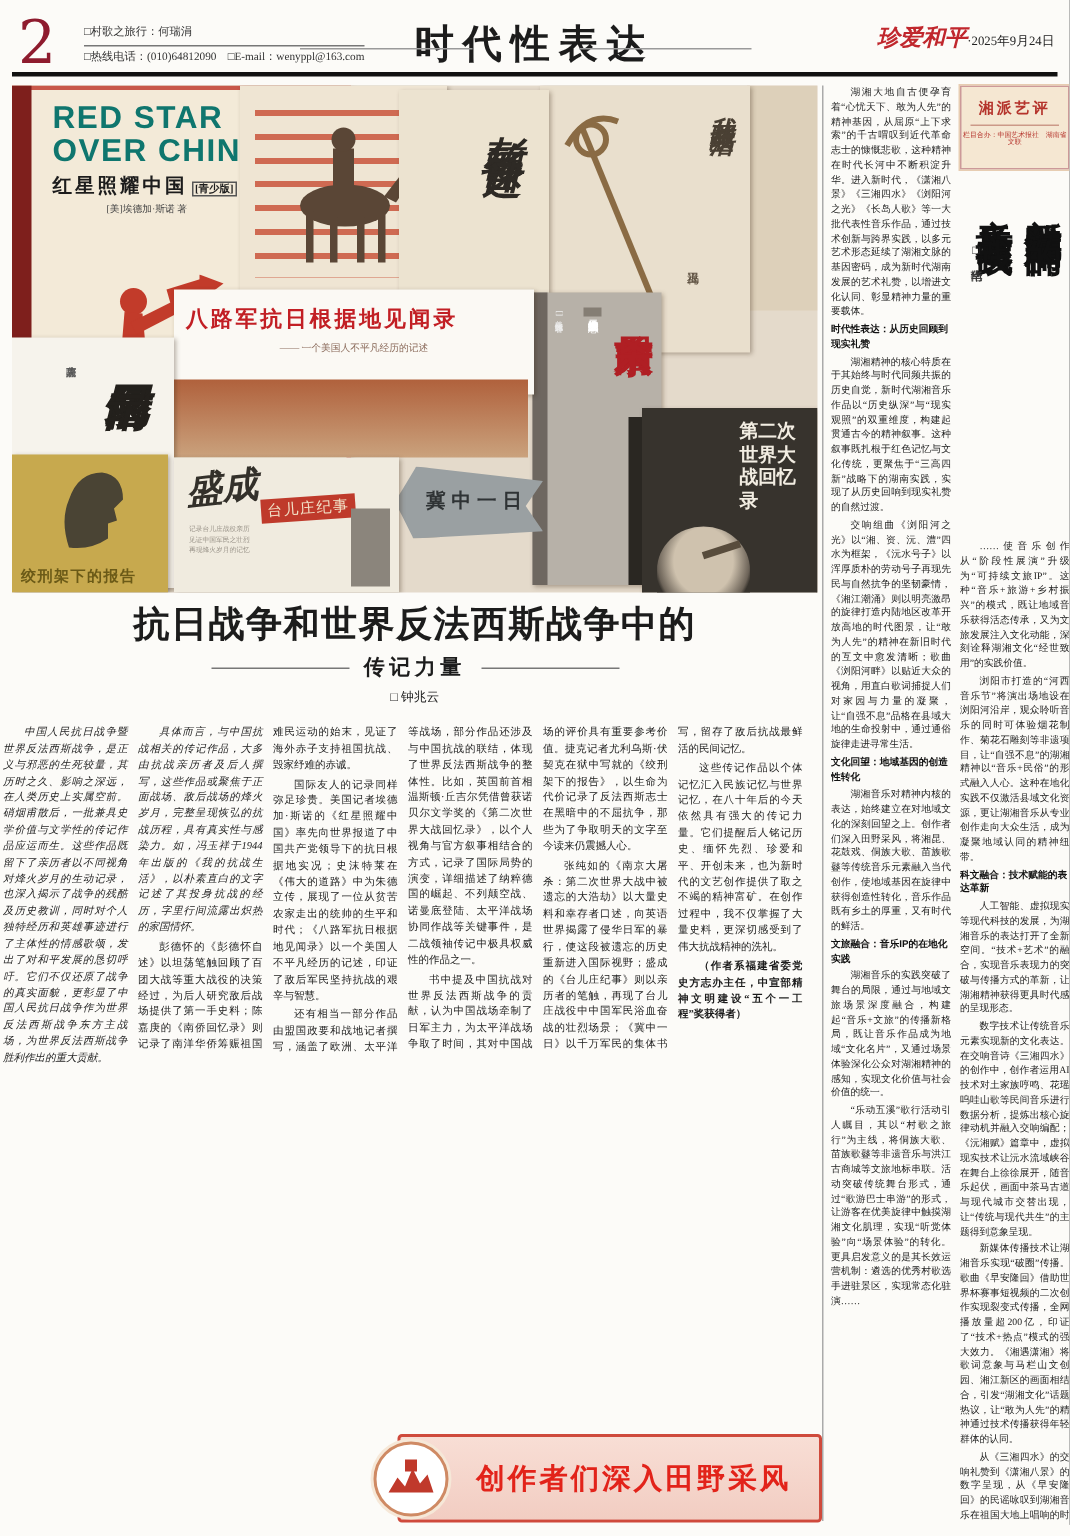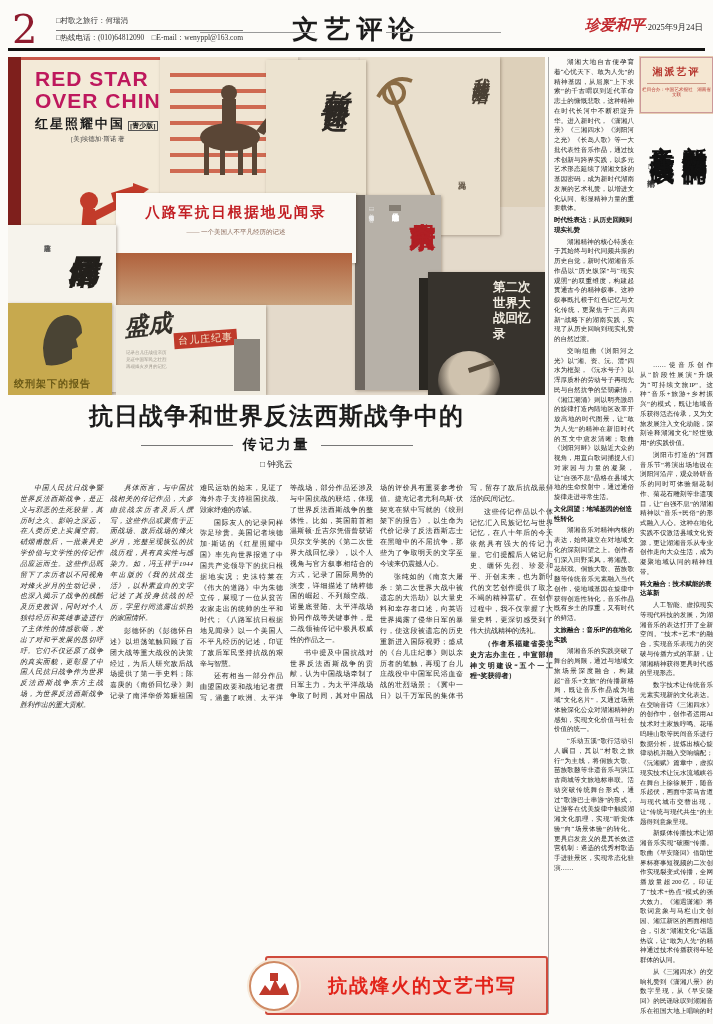--- a/index.html
+++ b/index.html
@@ -13,39 +13,39 @@
   .sec-rule{position:absolute;top:32px;width:115px;height:1px;background:#9a9a9a;}
   .sec-rule.l{left:200px;} .sec-rule.r{right:212px;}
   .masthead{position:absolute;right:10px;top:16px;font-size:15px;font-weight:bold;font-style:italic;color:#c0272d;}
   .m-date{font-style:normal;font-weight:normal;font-size:8.5px;color:#222;}
   .head-bar{position:absolute;left:8px;right:8px;top:48px;height:3px;background:#111;}
   
   .collage{position:absolute;left:8px;top:57px;width:537px;height:338px;background:#e4dacb;overflow:hidden;}
   .cv{position:absolute;box-shadow:1px 1px 3px rgba(60,40,20,.35);}
   .redstar{left:0;top:0;width:226px;height:253px;background:#f3ead8;border:3px solid #c8584a;box-sizing:border-box;}
   .redstar .spine{position:absolute;left:-3px;top:-3px;bottom:-3px;width:13px;background:#7e1f1c;}
-  .rs-en{margin:8px 0 0 24px;color:#be185d;font-weight:bold;font-size:21px;line-height:1.05;font-family:"Liberation Sans",sans-serif;letter-spacing:1px;}
+  .rs-en{margin:8px 0 0 24px;color:#0f766e;font-weight:bold;font-size:21px;line-height:1.05;font-family:"Liberation Sans",sans-serif;letter-spacing:1px;}
   .rs-cn{margin:3px 0 0 24px;font-size:13px;font-weight:bold;letter-spacing:2px;}
   .rs-tag{font-size:7px;border:1px solid #555;padding:0 1px;margin-left:3px;letter-spacing:0;}
   .rs-auth{margin:2px 0 0 60px;font-size:6.5px;color:#444;}
   .rs-sig{position:absolute;right:24px;bottom:58px;font-size:12px;color:#9b8f77;font-style:italic;transform:rotate(-8deg);}
   .greatroad{left:152px;top:0;width:138px;height:207px;background:#efe5d3;z-index:2;}
   .gr-photo{position:absolute;left:10px;top:8px;right:10px;height:120px;background:
      repeating-linear-gradient(0deg,#efe5d3 0 12px,#cf6a52 12px 16px);}
   .gr-title{position:absolute;left:0;right:0;top:136px;text-align:center;color:#8d2a20;font-weight:bold;font-size:14px;letter-spacing:4px;}
   .gr-sub{position:absolute;left:0;right:0;top:156px;text-align:center;color:#8d2a20;font-size:6.5px;letter-spacing:2px;}
   .gr-sub2{position:absolute;left:0;right:0;top:168px;text-align:center;color:#777;font-size:5.5px;}
   .peng{left:258px;top:3px;width:100px;height:192px;background:#ece3d0;z-index:3;}
   .peng .vt{position:absolute;right:14px;top:10px;writing-mode:vertical-rl;font-size:26px;font-weight:bold;color:#2e2a25;font-style:italic;letter-spacing:4px;}
   .mywar{left:352px;top:0;width:140px;height:178px;background:#e9dfcd;z-index:2;}
   .mywar .vt{position:absolute;right:10px;top:8px;writing-mode:vertical-rl;font-size:16px;font-weight:bold;color:#4a4034;font-style:italic;letter-spacing:2px;}
   .mywar .sig{position:absolute;right:34px;top:118px;writing-mode:vertical-rl;font-size:8px;color:#5a4d3d;}
   .fillcover{left:490px;top:0;width:47px;height:150px;background:#ddd0ba;box-shadow:none;}
   .balu{left:108px;top:136px;width:240px;height:70px;background:#fbf9f4;z-index:4;}
-  .balu-t{margin:10px 8px 0;text-align:center;color:#c21f24;font-weight:bold;font-size:14.5px;letter-spacing:2px;}
+  .balu-t{margin:10px 8px 0;color:#c21f24;font-weight:bold;font-size:14.5px;letter-spacing:2px;}
   .balu-s{margin:6px 8px 0;text-align:center;color:#8a6a5a;font-size:6.5px;}
   .nanjing{left:347px;top:138px;width:86px;height:195px;background:#b7b1a8;z-index:3;}
   .nj-strip{position:absolute;left:0;top:0;bottom:0;width:10px;background:#6e6760;}
   .nj-big{position:absolute;right:6px;top:8px;writing-mode:vertical-rl;color:#b01f24;font-weight:bold;font-size:26px;line-height:1;}
   .nj-sub{position:absolute;right:40px;top:10px;writing-mode:vertical-rl;color:#fff;font-size:7px;background:#857e74;padding:3px 1px;}
   .nj-auth{position:absolute;left:14px;top:12px;writing-mode:vertical-rl;color:#eee;font-size:5.5px;}
   .nanqiao{left:0;top:168px;width:108px;height:167px;background:#f6f3ec;z-index:5;}
   .nq-vt{position:absolute;right:16px;top:8px;writing-mode:vertical-rl;font-size:30px;font-weight:bold;font-style:italic;color:#23201c;line-height:1.1;}
   .nq-a{position:absolute;right:64px;top:14px;writing-mode:vertical-rl;font-size:7px;color:#555;}
   .mountain{left:104px;top:196px;width:240px;height:52px;background:linear-gradient(180deg,#b0613c,#caa27d);z-index:4;box-shadow:none;}
@@ -66,21 +66,21 @@
   .ww2-sm{position:absolute;right:6px;bottom:6px;font-size:4.5px;color:#cbc4b6;}
   .cigar{position:absolute;left:40px;bottom:40px;width:26px;height:5px;background:#584c3c;transform:rotate(-18deg);}
   
   .headline{position:absolute;left:8px;top:400px;width:537px;text-align:center;}
   .hl1{font-size:24px;font-weight:bold;letter-spacing:1px;font-family:"Liberation Sans",sans-serif;}
   .hl2-wrap{margin-top:4px;display:flex;align-items:center;justify-content:center;gap:10px;}
   .hl-rule{width:92px;height:1px;background:#777;}
   .hl2{font-size:14px;font-weight:bold;letter-spacing:3px;font-family:"Liberation Sans",sans-serif;}
   .byline{margin-top:5px;font-size:8.5px;color:#222;}
   
-  .main-body{position:absolute;left:20px;top:483px;width:533px;height:468px;
+  .main-body{position:absolute;left:2px;top:483px;width:533px;height:468px;
      column-count:6;column-gap:7px;font-size:7px;line-height:1.55;text-align:justify;overflow:hidden;}
   .main-body p{margin:0 0 2px;}
   .li-lead{font-style:italic;text-indent:2em;color:#242424;}
   .li-p{text-indent:2em;}
   .li-note{font-weight:bold;text-indent:2em;}
   .li-h{font-weight:bold;text-align:center;margin:3px 0;}
   
   .banner{position:absolute;left:265px;top:956px;width:279px;height:55px;background:linear-gradient(#f8ded5,#f2cdc2);
      border:2px solid #cf4a3c;border-radius:3px;display:flex;align-items:center;z-index:9;}
   .emblem{width:46px;height:46px;margin-left:-18px;background:#fff;border:2px solid #cf8a64;border-radius:50%;
@@ -110,21 +110,21 @@
 </head>
 <body>
 
 <div class="page">
 
   <div class="pagenum">2</div>
   <div class="ed-lines">
     <div class="row1">□村歌之旅行：何瑞涓</div>
     <div>□热线电话：(010)64812090　□E-mail：wenyppl@163.com</div>
   </div>
-  <div class="sec-title">文艺评论</div>
+  <div class="sec-title">时代性表达</div>
   <div class="sec-rule l"></div>
   <div class="sec-rule r"></div>
   <div class="masthead"><span>珍爱和平</span><span class="m-date">·2025年9月24日</span></div>
   <div class="head-bar"></div>
 
   <div class="collage">
 
     <div class="cv redstar">
       <div class="spine"></div>
       <div class="rs-en"><span>RED STAR</span><br><span>OVER CHINA</span></div>
@@ -206,20 +206,23 @@
       <div class="gl-t">绞刑架下的报告</div>
     </div>
 
     <div class="cv sheng">
       <div class="sc-name">盛成</div>
       <div class="sc-label">台儿庄纪事</div>
       <div class="sc-lines">记录台儿庄战役亲历<br>见证中国军民之壮烈<br>再现烽火岁月的记忆</div>
       <div class="sc-photo"></div>
     </div>
 
+    <div class="cv jizhong">
+      <div class="jz-t">冀中一日</div>
+    </div>
 
     <div class="cv ww2">
       <div class="vol2"></div>
       <div class="ww2-face"></div>
       <div class="cigar"></div>
       <div class="ww2-t">第二次世界大战回忆录</div>
       <div class="ww2-sm">WINSTON CHURCHILL</div>
     </div>
   </div>
 
@@ -245,21 +248,21 @@
       <p class="li-note">（作者系福建省委党史方志办主任，中宣部精神文明建设“五个一工程”奖获得者）</p>
     </div>
 
   <div class="banner">
     <div class="emblem">
       <svg width="34" height="34" viewBox="0 0 34 34">
         <path d="M2,26 L8,16 L13,22 L18,10 L23,20 L28,14 L32,26 Z" fill="#c0392b"></path>
         <rect x="13" y="4" width="8" height="8" fill="#c0392b"></rect>
       </svg>
     </div>
-    <div class="banner-title">抗战烽火的文艺书写</div>
+    <div class="banner-title">创作者们深入田野采风</div>
   </div>
 
   <div class="v-divider"></div>
 
   <div class="colbox">
     <div class="colbox-title">湘派艺评</div>
     <div class="colbox-rule"></div>
     <div class="colbox-sub">栏目合办：中国艺术报社　湖南省文联</div>
   </div>
 

